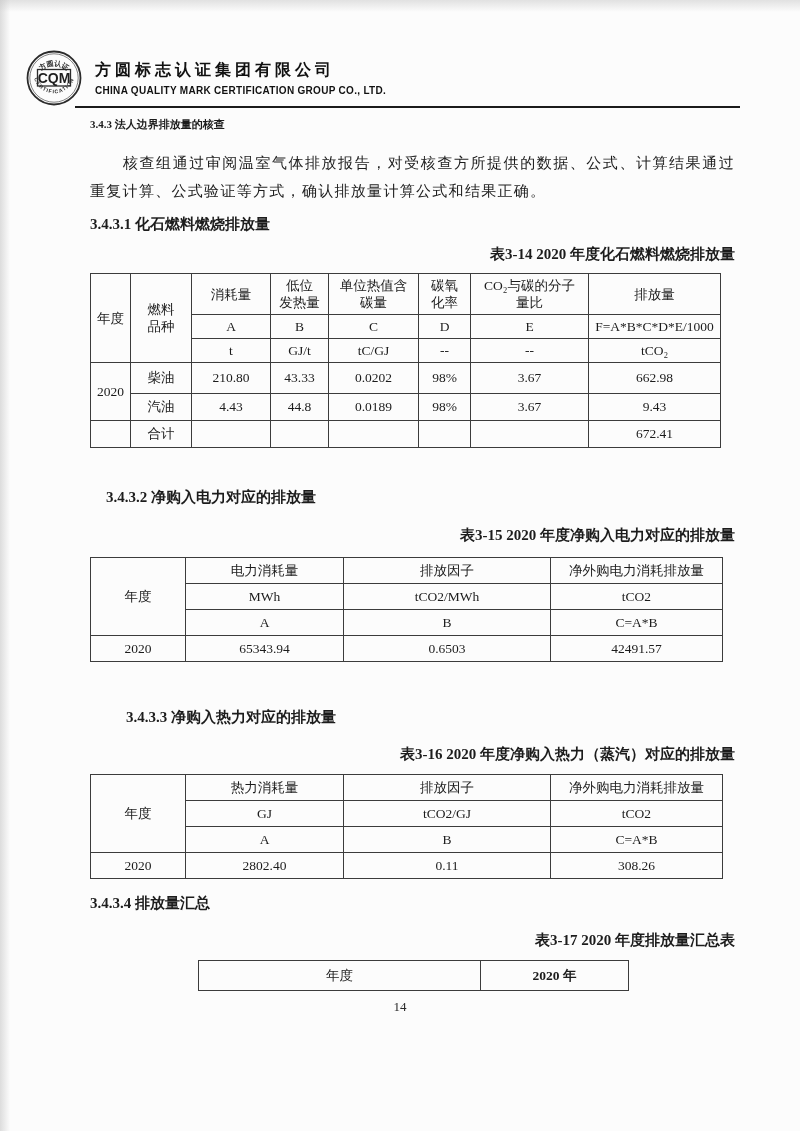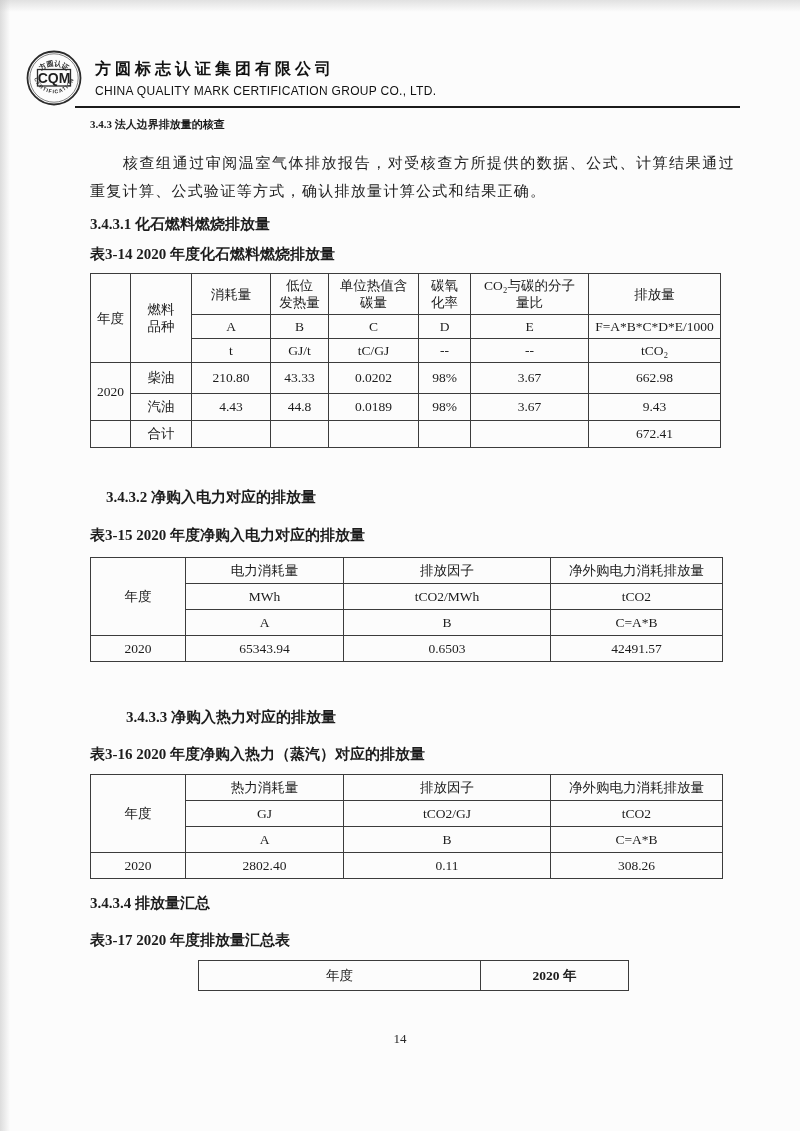--- a/index.html
+++ b/index.html
@@ -14,30 +14,30 @@
   .page::after { content:""; position:absolute; left:0; top:0; right:0; height:12px;
     background:linear-gradient(180deg, #c6c6c6, rgba(255,255,255,0)); opacity:.5; pointer-events:none; }
 
   .content { position:relative; margin:0 75px 0 90px; width:645px; }
 
   
   .hdr { display:flex; align-items:center; gap:12px; padding-top:50px; margin-left:25px; height:106px; }
   .logo { flex:0 0 auto; }
   .co { display:flex; flex-direction:column; }
   .co-cn { font-family:Liberation Serif, serif; font-weight:bold; font-size:16px; letter-spacing:4px; color:#111; }
-  .co-en { font-family:"Liberation Sans","DejaVu Sans",sans-serif; font-weight:normal; font-size:12px; letter-spacing:.3px; color:#111; margin-top:4px; }
+  .co-en { font-family:"Liberation Sans","DejaVu Sans",sans-serif; font-weight:bold; font-size:10px; letter-spacing:.3px; color:#111; margin-top:4px; }
   .rule { border:none; border-top:2px solid #1b1b1b; width:665px; margin-left:-15px; }
 
   h1.sec { font-size:11px; font-weight:bold; line-height:24px; margin-top:4px; }
   h2.sec { font-size:15px; font-weight:bold; line-height:22px; }
   p.body {
     margin-top:13px; font-size:15px; line-height:28px; letter-spacing:1.3px;
     text-align:justify; text-indent:2.2em; width:645px;
   }
-  .caption { font-size:15px; font-weight:bold; text-align:left; line-height:22px; }
+  .caption { font-size:15px; font-weight:bold; text-align:right; line-height:22px; }
 
   table { border-collapse:collapse; table-layout:fixed; font-size:13.5px; }
   td { border:1px solid #3c3c3c; text-align:center; vertical-align:middle; padding:1px 2px; overflow:hidden; }
   .pre { white-space:pre-line; }
   .t14 { width:630px; margin-top:8px; }
   .t14 .r-name td { height:41px; line-height:17px; }
   .t14 .r-sym td  { height:24px; }
   .t14 .r-unit td { height:24px; }
   .t14 .r-d1 td   { height:31px; }
   .t14 .r-d2 td   { height:27px; }
@@ -52,21 +52,21 @@
   .mt-cap14 { margin-top:8px; }
   .mt-h2b { margin-top:38px;margin-left:16px; }
   .mt-cap15 { margin-top:16px; }
   .mt-t15 { margin-top:11px; }
   .mt-h2c { margin-top:44px;margin-left:36px; }
   .mt-cap16 { margin-top:15px; }
   .mt-t16 { margin-top:9px; }
   .mt-h2d { margin-top:13px; }
   .mt-cap17 { margin-top:15px; }
 
-  .footer { position:absolute; left:0; top:1031px; width:800px; text-align:center; font-size:13px; color:#2a2a2a; }
+  .footer { position:absolute; left:0; top:999px; width:800px; text-align:center; font-size:13px; color:#2a2a2a; }
 </style>
 </head>
 <body>
 
 <div class="page">
 
   <div class="hdr">
     <svg class="logo" width="58" height="58" viewBox="0 0 58 58">
       <circle cx="29" cy="29" r="26.5" fill="none" stroke="#2b2b2b" stroke-width="1.8"></circle>
       <circle cx="29" cy="29" r="24.2" fill="none" stroke="#2b2b2b" stroke-width="0.6"></circle>

